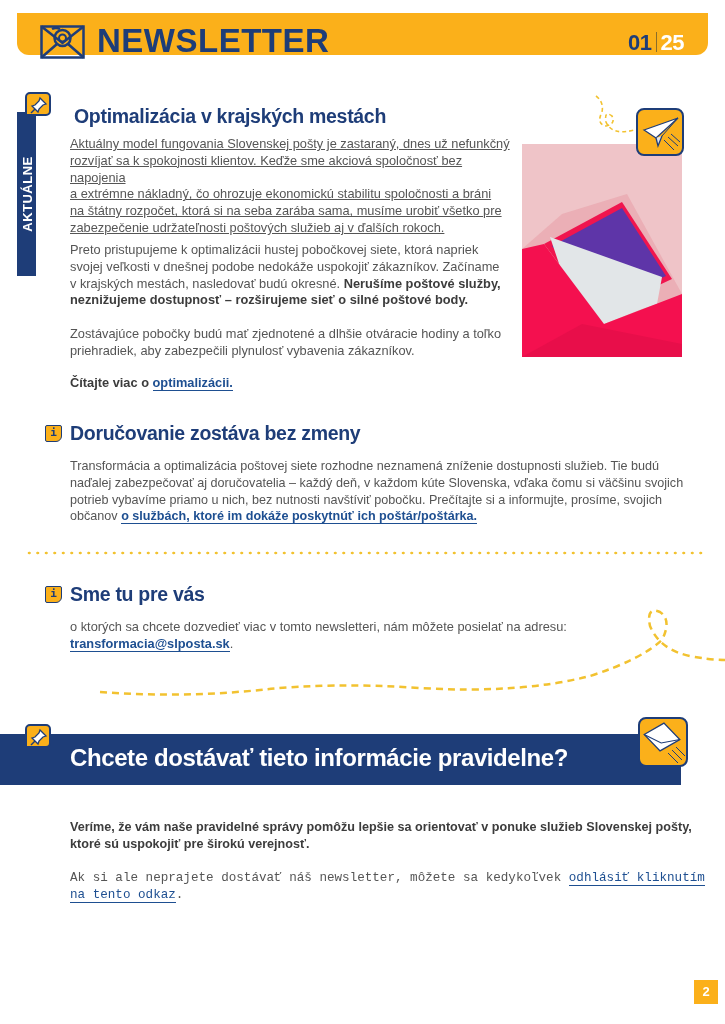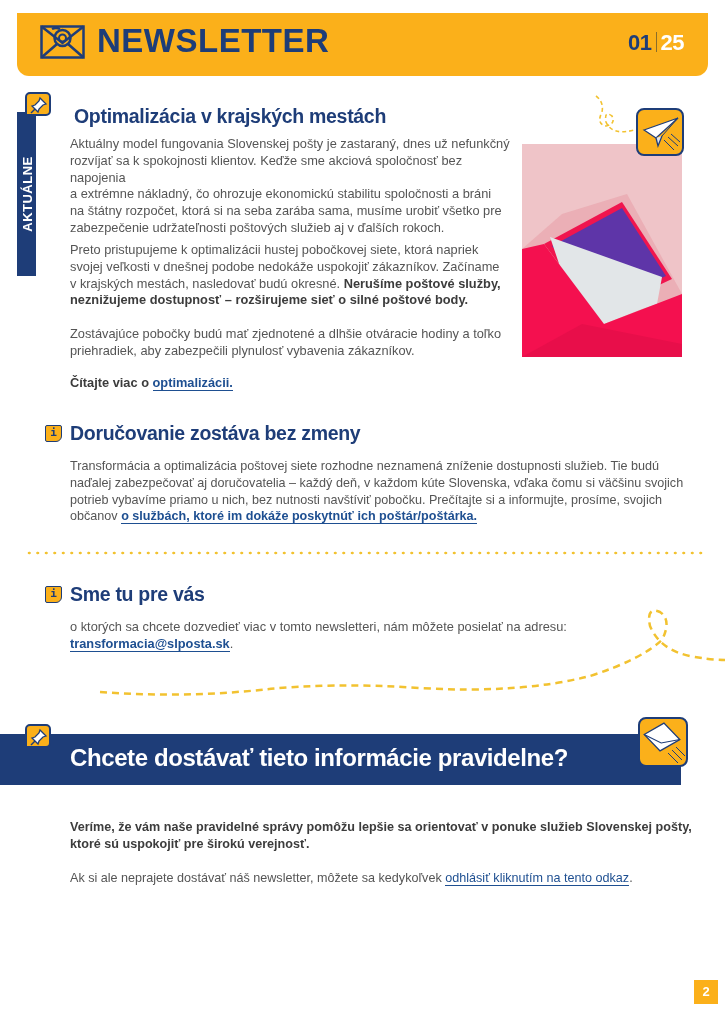--- a/index.html
+++ b/index.html
@@ -1,20 +1,20 @@
 <!DOCTYPE html>
 <html><head>
 <meta charset="utf-8">
 <style>
   * { box-sizing: border-box; margin: 0; padding: 0; }
   html, body { width: 725px; height: 1024px; background: #ffffff; overflow: hidden; }
   body { position: relative; font-family: "Liberation Sans", sans-serif; color: #4a4a4a; }
 
   .header {
-    position: absolute; left: 17px; top: 13px; width: 691px; height: 63px;
+    position: absolute; left: 17px; top: 13px; width: 691px; height: 42px;
     background: #fbb01a; border-radius: 0 0 12px 12px;
   }
   .header .logo { position: absolute; left: 23px; top: 12px; width: 45px; height: 34px; }
   .header .title {
     position: absolute; left: 80px; top: 9px; font-size: 33px; font-weight: bold;
     color: #1e3d78; letter-spacing: 0.5px;
   }
   .header .issue {
     position: absolute; right: 24px; top: 17px; font-size: 22px; font-weight: bold; letter-spacing: -0.5px;
   }
@@ -103,21 +103,21 @@
 </div>
 <div class="pin-badge" style="left:25px; top:92px;">
   <svg width="18" height="18" viewBox="0 0 18 18">
     <path d="M10 2 L16 8 L13 9 L9 13 L8 16 L2 10 L5 9 L9 5 Z" fill="#ffffff" stroke="#1e3d78" stroke-width="1.3"></path>
     <path d="M5 13 L1 17" stroke="#1e3d78" stroke-width="1.5"></path>
   </svg>
 </div>
 
 <div class="h2" style="left:74px; top:105px;">Optimalizácia v krajských mestách</div>
 
-<div class="para" style="left:70px; top:136px; width:450px;">
+<div class="para" style="left:70px; top:136px; width:450px;text-decoration:underline;">
   <div>Aktuálny model fungovania Slovenskej pošty je zastaraný, dnes už nefunkčný</div>
   <div>rozvíjať sa k spokojnosti klientov. Keďže sme akciová spoločnosť bez napojenia</div>
   <div>a extrémne nákladný, čo ohrozuje ekonomickú stabilitu spoločnosti a bráni</div>
   <div>na štátny rozpočet, ktorá si na seba zarába sama, musíme urobiť všetko pre</div>
   <div>zabezpečenie udržateľnosti poštových služieb aj v ďalších rokoch.</div>
 </div>
 
 <div class="para" style="left:70px; top:242px; width:450px;">
   <div>Preto pristupujeme k optimalizácii hustej pobočkovej siete, ktorá napriek</div>
   <div>svojej veľkosti v dnešnej podobe nedokáže uspokojiť zákazníkov. Začíname</div>
@@ -195,17 +195,17 @@
     <path d="M4 18 L22 4 L40 18 L22 32 Z" fill="#ffffff" stroke="#1e3d78" stroke-width="1.3" transform="rotate(8 22 18)"></path>
     <path d="M4 18 L22 24 L40 18" fill="none" stroke="#1e3d78" stroke-width="1.1" transform="rotate(8 22 18)"></path>
     <path d="M28 34 L38 44 M32 31 L42 41 M36 28 L45 37" stroke="#1e3d78" stroke-width="1"></path>
   </svg>
 </div>
 
 <div class="para" style="left:70px; top:819px; width:650px; font-size:12.6px;">
   <div><b>Veríme, že vám naše pravidelné správy pomôžu lepšie sa orientovať v ponuke služieb Slovenskej pošty,</b></div>
   <div><b>ktoré sú uspokojiť pre širokú verejnosť.</b></div>
 </div>
-<div class="para" style="left:70px; top:870px; width:650px; font-size:12.6px;">
+<div class="para" style="left:70px; top:870px; width:650px; font-size:12.6px;font-family:Liberation Mono, monospace;">
   <span style="white-space:pre;">Ak si ale neprajete dostávať náš newsletter, môžete sa kedykoľvek </span><a class="link" href="#">odhlásiť kliknutím na tento odkaz</a><span>.</span>
 </div>
 
 <div class="page-num">2</div>
 
 </body></html>

